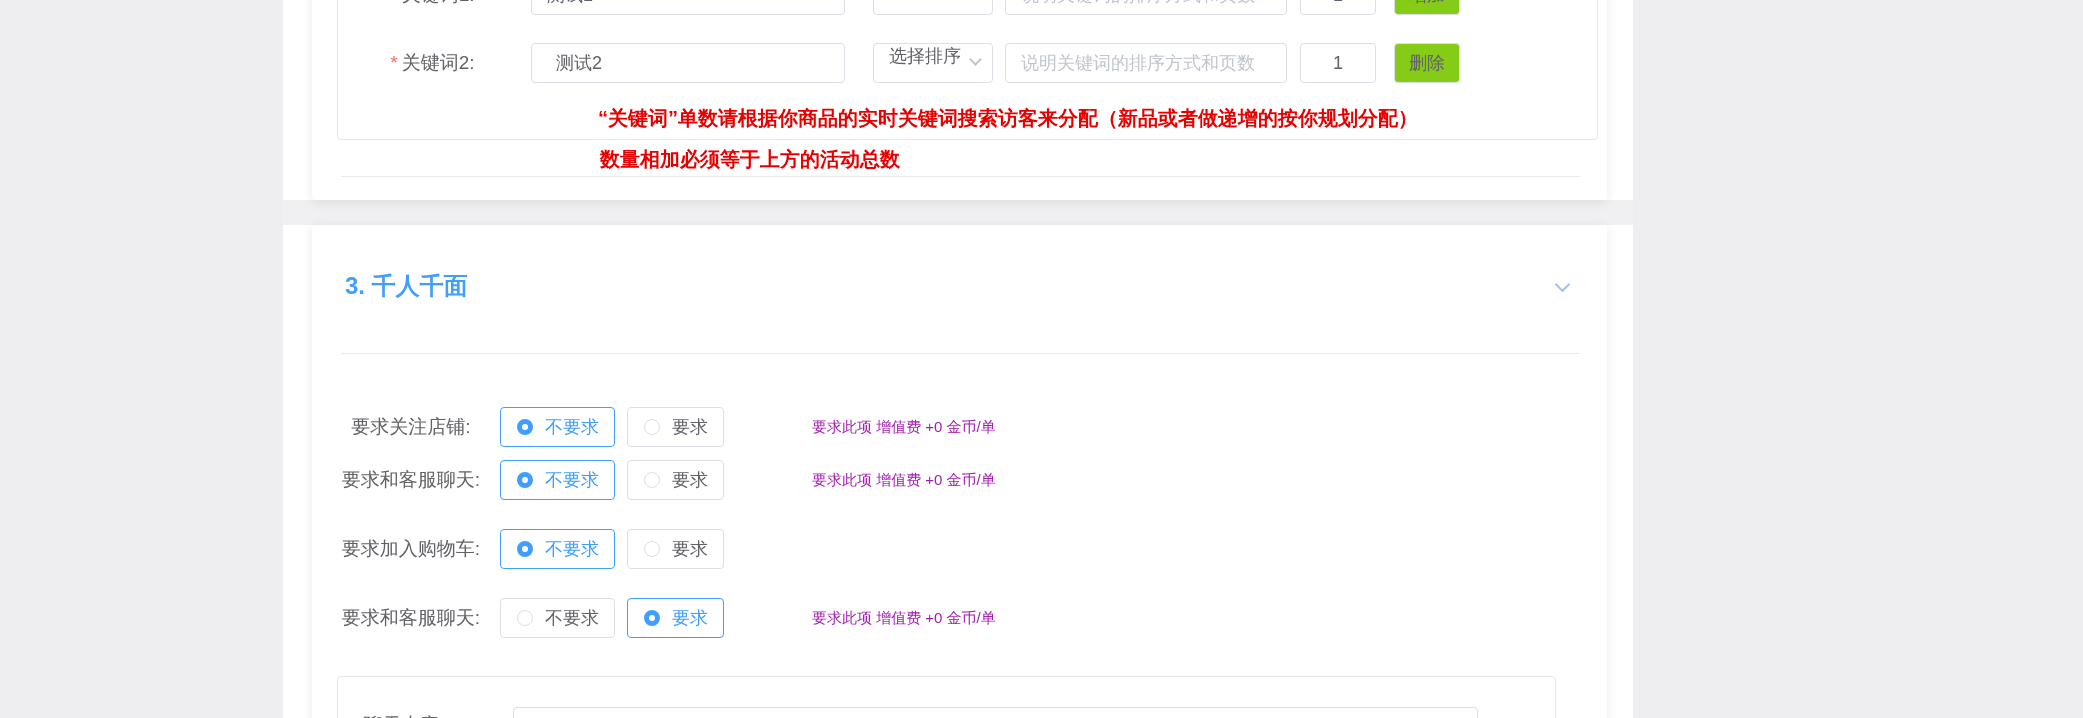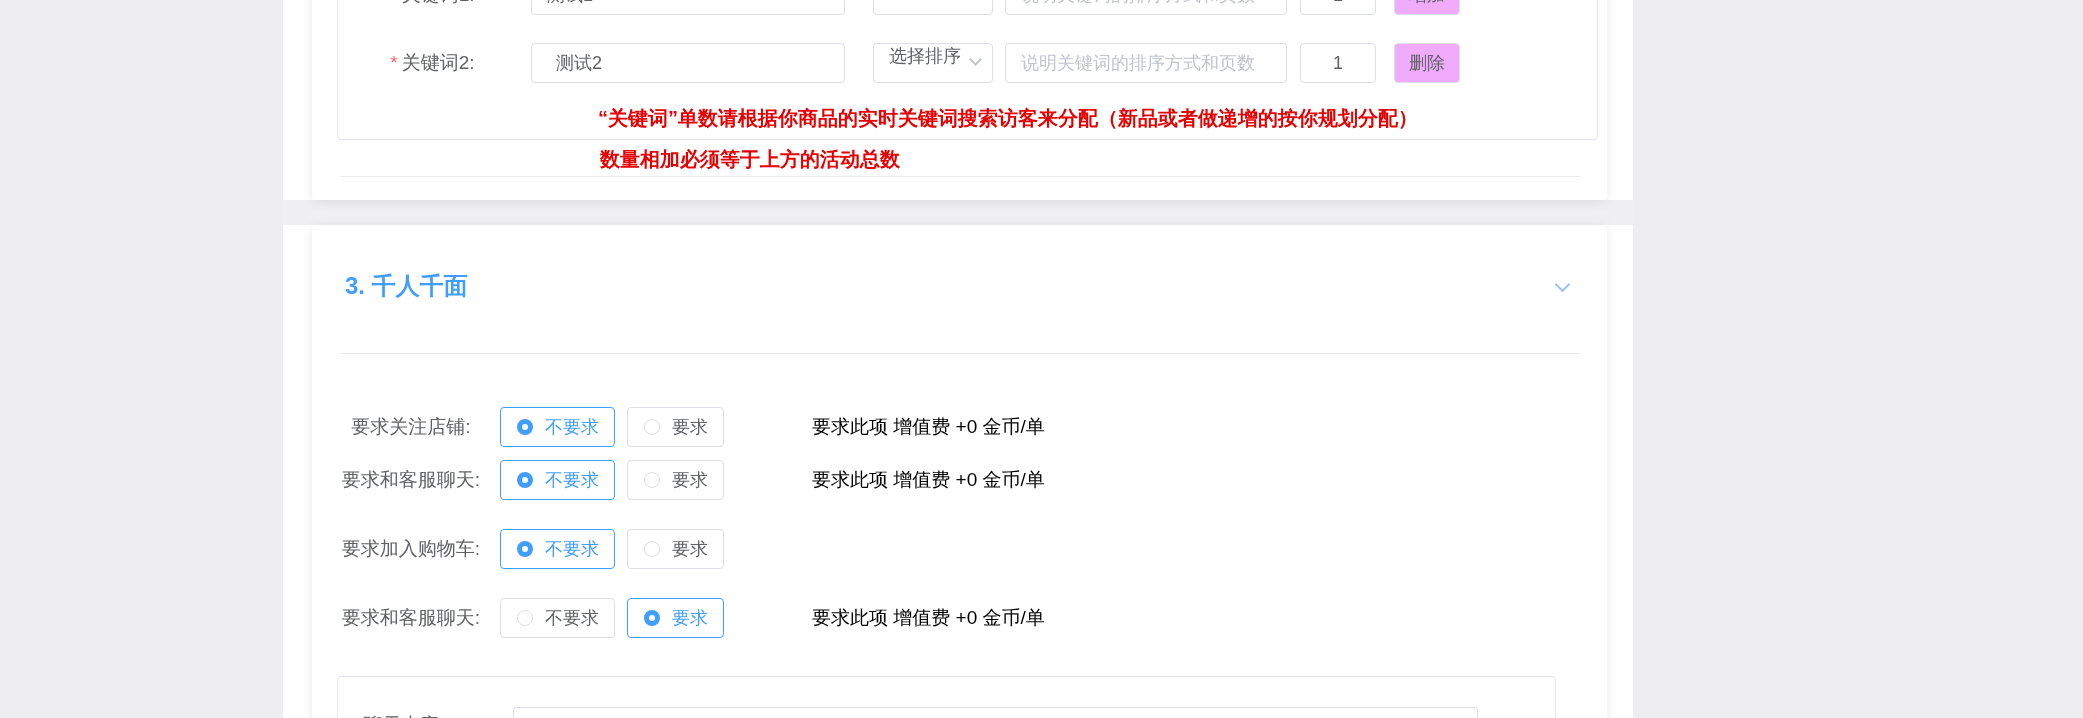--- a/index.html
+++ b/index.html
@@ -26,36 +26,36 @@
   .inp{position:absolute;height:40px;border:1px solid #dcdfe6;border-radius:4px;background:#fff;
        font-family:inherit;font-size:18px;color:#606266;padding:0 15px;outline:none;}
   .inp::placeholder{color:#c0c4cc;}
   .inp.center{text-align:center;padding:0;}
   .selectbox{position:absolute;height:40px;border:1px solid #dcdfe6;border-radius:4px;background:#fff;
        display:flex;align-items:flex-start;padding:0 15px;cursor:pointer;}
   .selectbox .sel-text{font-size:18px;color:#606266;white-space:nowrap;}
   .chev{width:9px;height:9px;border-right:2px solid #c0c4cc;border-bottom:2px solid #c0c4cc;
         transform:rotate(45deg);margin-top:-6px;}
   .sel-chev{position:absolute;right:12px;top:17px;}
-  .btn{position:absolute;height:40px;border:1px solid #dcdfe6;border-radius:4px;background:#f0abfc;
+  .btn{position:absolute;height:40px;border:1px solid #dcdfe6;border-radius:4px;background:#84cc16;
        font-family:inherit;font-size:18px;color:#606266;cursor:pointer;padding:0;}
   .note{position:absolute;color:#e60000;font-size:20px;font-weight:700;white-space:nowrap;}
 
   .sec-title{position:absolute;font-size:24px;font-weight:700;color:#409eff;white-space:nowrap;}
   .sec-chev{position:absolute;width:20px;height:20px;cursor:pointer;}
   .sec-chev .chev{width:11px;height:11px;border-color:#9cc3f5;border-width:2px;margin:2px auto 0;}
 
   .opt{position:absolute;display:flex;align-items:center;height:40px;border:1px solid #dcdfe6;
        border-radius:4px;background:#fff;padding-left:16px;cursor:pointer;}
   .dot{width:16px;height:16px;border:1px solid #dcdfe6;border-radius:50%;background:#fff;flex:0 0 16px;}
   .opt .t{margin-left:12px;font-size:18px;color:#606266;white-space:nowrap;}
   .opt.active{border-color:#409eff;}
   .opt.active .dot{border:5px solid #409eff;}
   .opt.active .t{color:#409eff;}
-  .fee{position:absolute;height:40px;line-height:40px;font-size:19px;color:#000000;white-space:nowrap;}
+  .fee{position:absolute;height:40px;line-height:40px;font-size:15px;color:#a21caf;white-space:nowrap;}
 </style>
 </head>
 <body>
 
 <div class="screen">
   <div class="column"></div>
   <div class="gap-band"></div>
 
   <div class="card card1">
     <div class="inner-panel panel1"></div>

